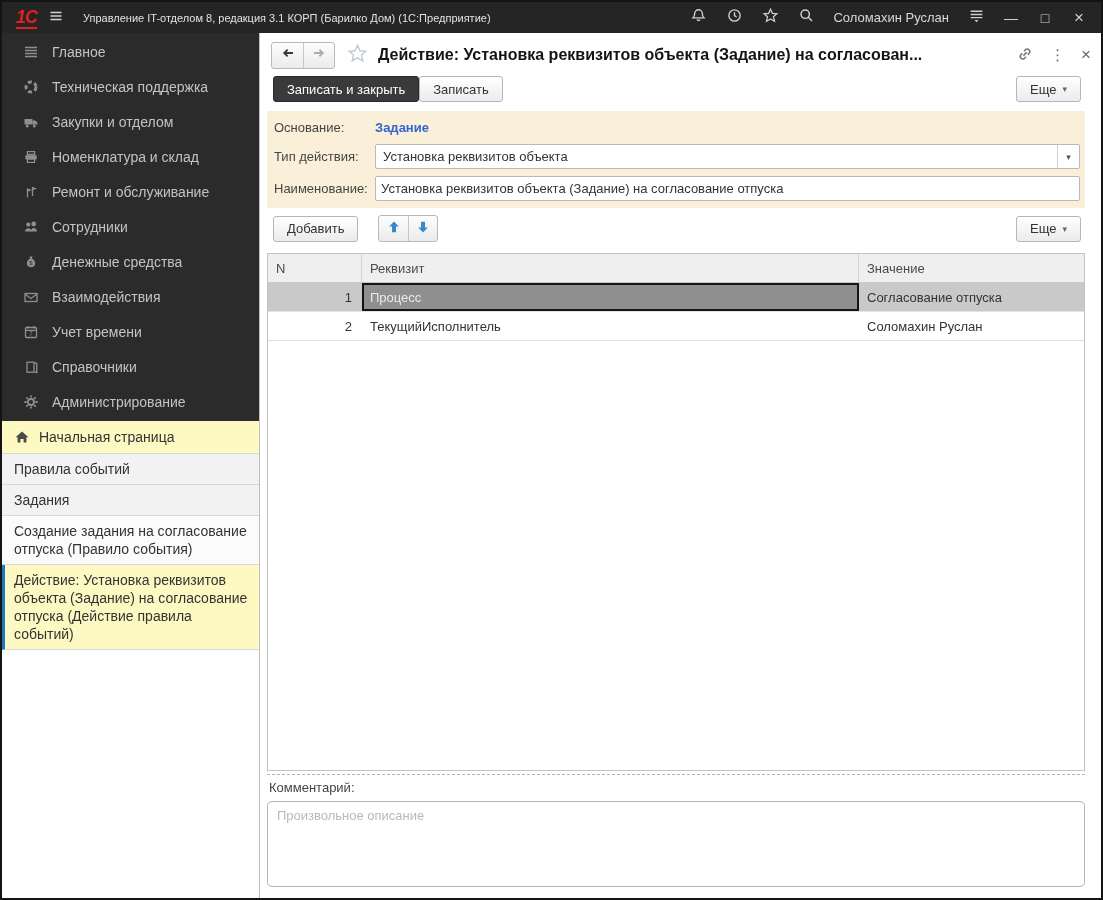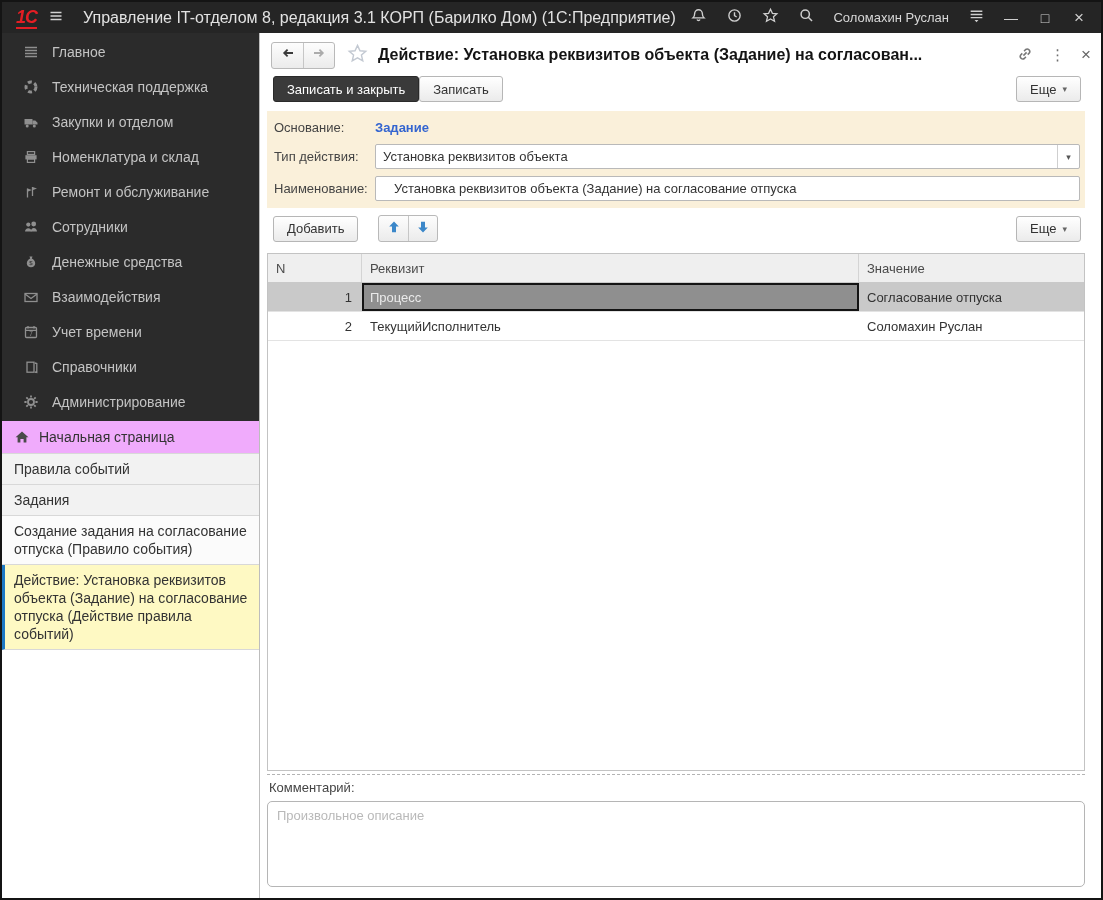--- a/index.html
+++ b/index.html
@@ -3,34 +3,34 @@
 <meta charset="utf-8">
 <style>
   * { box-sizing: border-box; }
   body { margin:0; font-family:"Liberation Sans", sans-serif; background:#e8e8e8; }
   .app { position:relative; width:1103px; height:900px; background:#fff; border:2px solid #141414; overflow:hidden; }
 
   
   .titlebar { position:absolute; top:0; left:0; right:0; height:31px; background:#252525; display:flex; align-items:center; }
   .logo { color:#e31e24; font-weight:bold; font-size:18px; font-style:italic; margin:0 4px 0 14px; letter-spacing:-1px; border-bottom:2px solid #e31e24; line-height:20px; }
   .tb-ico { width:30px; height:26px; display:flex; align-items:center; justify-content:center; cursor:pointer; }
-  .win-title { font-size:16px; color:#e2e2e2; margin-left:12px; white-space:nowrap; }
+  .win-title { font-size:11px; color:#e2e2e2; margin-left:12px; white-space:nowrap; }
   .tb-right { margin-left:auto; display:flex; align-items:center; gap:6px; padding-right:8px; }
   .tb-user { font-size:13px; color:#d8d8d8; margin:0 6px; white-space:nowrap; }
   .winctl { width:28px; height:24px; display:flex; align-items:center; justify-content:center; color:#cfcfcf; font-size:14px; cursor:pointer; }
 
   
   .sidebar { position:absolute; top:31px; left:0; width:258px; bottom:0; background:#fff; border-right:1px solid #bdbdbd; }
   .sidebar-dark { background:#2b2b2b; padding:1px 0 2px; }
   .s-item { height:35px; display:flex; align-items:center; padding-left:20px; gap:12px; color:#c3c3c3; font-size:14px; cursor:pointer; }
   .s-ico { width:18px; height:16px; display:flex; align-items:center; justify-content:center; }
   .s-ico svg { display:block; }
 
   .tab { border-bottom:1px solid #d8d8d8; font-size:14px; color:#333; padding:6px 10px 6px 12px; line-height:18px; background:#f2f2f2; cursor:pointer; }
-  .tab-home { background:#f0abfc; display:flex; align-items:center; gap:9px; height:33px; padding-top:0; padding-bottom:0; }
+  .tab-home { background:#fef9c3; display:flex; align-items:center; gap:9px; height:33px; padding-top:0; padding-bottom:0; }
   .tab-create { background:#fbfbfb; }
   .tab-active { background:#fef9c3; border-left:3px solid #1d78c4; padding-left:9px; }
 
   
   .main { position:absolute; top:31px; left:259px; right:0; bottom:0; background:#fff; }
 
   .form-head { position:absolute; top:6px; left:10px; right:10px; height:32px; display:flex; align-items:center; }
   .navseg { display:flex; border:1px solid #b9b9b9; border-radius:3px; overflow:hidden; background:linear-gradient(#fdfdfd,#ebebeb); }
   .navbtn { width:31px; height:25px; display:flex; align-items:center; justify-content:center; cursor:pointer; }
   .navbtn + .navbtn { border-left:1px solid #c6c6c6; }
@@ -45,21 +45,21 @@
   .btn .caret { font-size:9px; color:#666; }
   .push-right { margin-left:auto; }
 
   .cream { position:absolute; top:78px; left:6px; width:818px; height:97px; background:#faf0da; }
   .f-label { position:absolute; font-size:13px; color:#444; white-space:nowrap; }
   .f-link { position:absolute; font-size:13px; font-weight:bold; color:#3465d0; cursor:pointer; white-space:nowrap; }
   .combo { position:absolute; background:#fff; border:1px solid #b9b9b9; border-radius:2px; }
   .combo input { border:none; outline:none; background:transparent; height:100%; font-size:13px; color:#333; padding:0 7px; font-family:inherit; }
   .combo .dd { position:absolute; right:0; top:0; bottom:0; width:22px; border-left:1px solid #cfcfcf; display:flex; align-items:center; justify-content:center; color:#555; font-size:9px; cursor:pointer; }
   .txt { position:absolute; background:#fff; border:1px solid #b9b9b9; border-radius:2px; }
-  .txt input { border:none; outline:none; background:transparent; width:100%; height:100%; font-size:13px; color:#333; padding:0 18px; font-family:inherit; }
+  .txt input { border:none; outline:none; background:transparent; width:100%; height:100%; font-size:13px; color:#333; padding:0 5px; font-family:inherit; }
 
   .tbar { position:absolute; top:182px; left:12px; right:20px; display:flex; align-items:center; gap:20px; }
   .arrseg { display:flex; border:1px solid #b9b9b9; border-radius:3px; overflow:hidden; background:linear-gradient(#fdfdfd,#ebebeb); }
   .arrbtn { width:29px; height:25px; display:flex; align-items:center; justify-content:center; cursor:pointer; }
   .arrbtn + .arrbtn { border-left:1px solid #c6c6c6; }
 
   .datatable { position:absolute; top:220px; left:6px; width:818px; height:518px; border:1px solid #c3c3c3; background:#fff; }
   .thead { display:flex; height:29px; background:#efefef; border-bottom:1px solid #c9c9c9; }
   .th { font-size:13px; color:#4a4a4a; display:flex; align-items:center; padding:0 8px; }
   .th-n { width:94px; border-right:1px solid #d4d4d4; }

